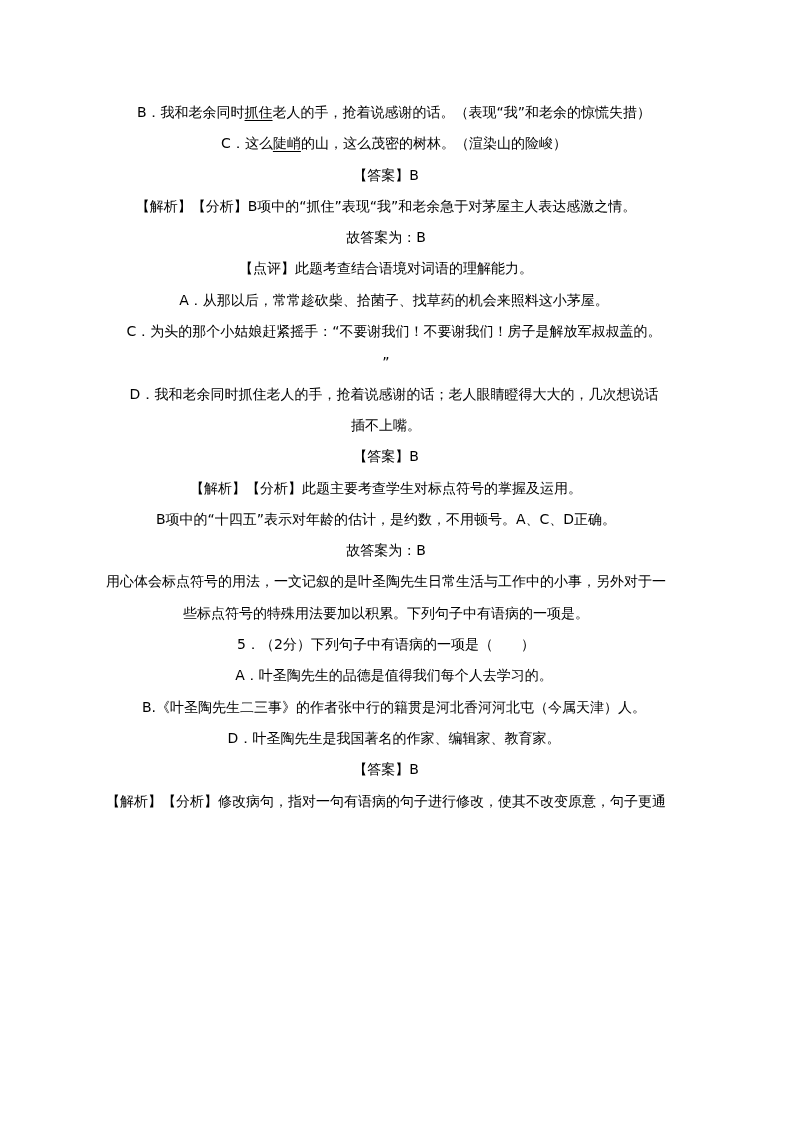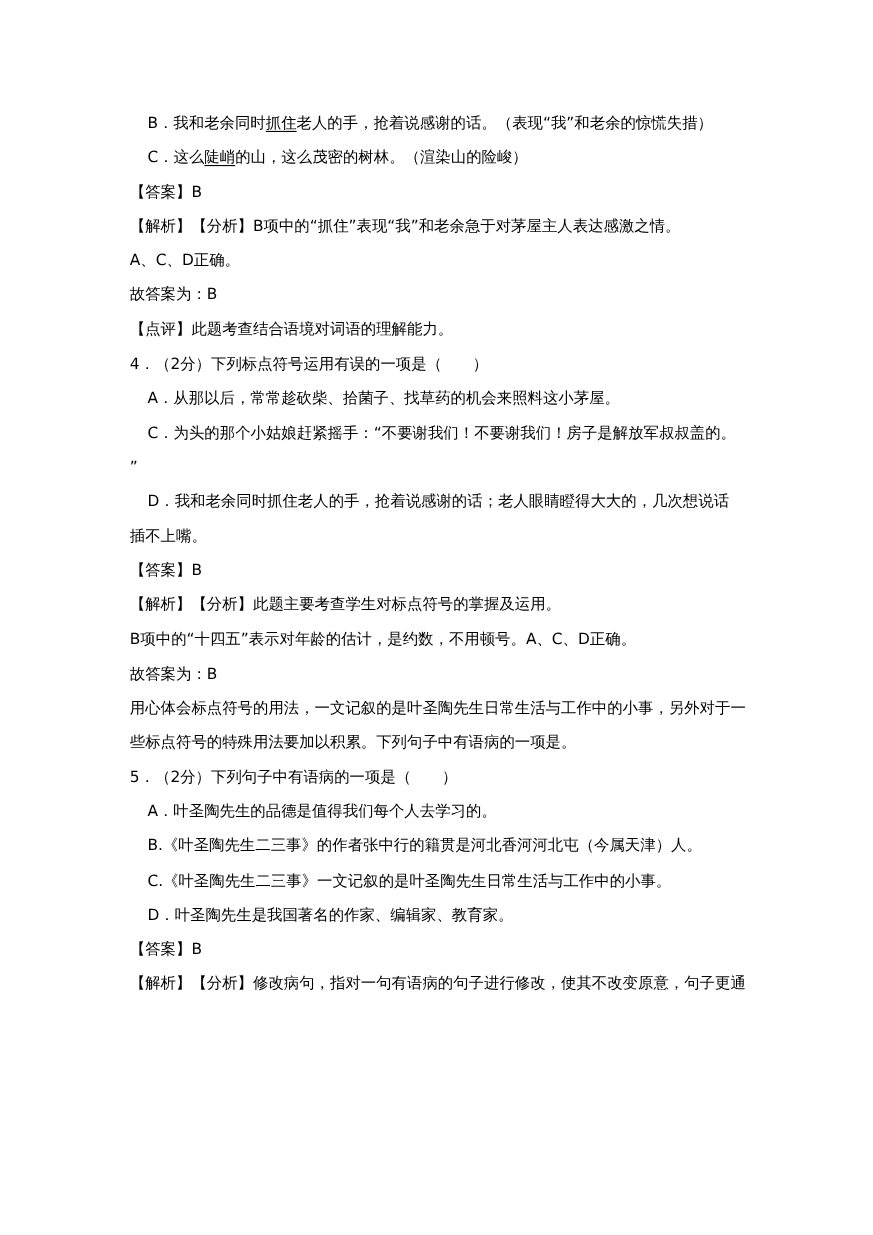--- a/index.html
+++ b/index.html
@@ -1,49 +1,46 @@
 <!DOCTYPE html>
 <html><head>
   <meta charset="utf-8">
   <style>
     html, body { margin: 0; padding: 0; background: #ffffff; }
     body { width: 794px; height: 1123px; position: relative; overflow: hidden;
       font-family: "DejaVu Sans", "Liberation Sans", sans-serif; color: #000; }
-    .page { position: absolute; left: 118px; top: 97px; width: 560px; }
+    .page { position: absolute; left: 106px; top: 97px; width: 560px; text-align: center; }
     .line { height: 31.3px; line-height: 31.3px; font-size: 14px; white-space: nowrap; letter-spacing: 0px; }
     .indent { padding-left: 16px; }
     .u { text-decoration: underline; text-underline-offset: 3px; }
   </style>
 </head>
 <body>
 
 <div class="page">
 
   <div class="line indent"><span>B．我和老余同时</span><span class="u">抓住</span><span>老人的手，抢着说感谢的话。（表现“我”和老余的惊慌失措）</span></div>
   <div class="line indent"><span>C．这么</span><span class="u">陡峭</span><span>的山，这么茂密的树林。（渲染山的险峻）</span></div>
   <div class="line">【答案】B</div>
   <div class="line">【解析】【分析】B项中的“抓住”表现“我”和老余急于对茅屋主人表达感激之情。</div>
-  <div class="line">A、C、D正确。</div>
   <div class="line">故答案为：B</div>
   <div class="line">【点评】此题考查结合语境对词语的理解能力。</div>
 
-  <div class="line">4．（2分）下列标点符号运用有误的一项是（　　）</div>
   <div class="line indent">A．从那以后，常常趁砍柴、拾菌子、找草药的机会来照料这小茅屋。</div>
   <div class="line indent">C．为头的那个小姑娘赶紧摇手：“不要谢我们！不要谢我们！房子是解放军叔叔盖的。</div>
   <div class="line">”</div>
   <div class="line indent">D．我和老余同时抓住老人的手，抢着说感谢的话；老人眼睛瞪得大大的，几次想说话</div>
   <div class="line">插不上嘴。</div>
   <div class="line">【答案】B</div>
   <div class="line">【解析】【分析】此题主要考查学生对标点符号的掌握及运用。</div>
   <div class="line">B项中的“十四五”表示对年龄的估计，是约数，不用顿号。A、C、D正确。</div>
   <div class="line">故答案为：B</div>
   <div class="line">用心体会标点符号的用法，一文记叙的是叶圣陶先生日常生活与工作中的小事，另外对于一</div>
   <div class="line">些标点符号的特殊用法要加以积累。下列句子中有语病的一项是。</div>
 
   <div class="line">5．（2分）下列句子中有语病的一项是（　　）</div>
   <div class="line indent">A．叶圣陶先生的品德是值得我们每个人去学习的。</div>
   <div class="line indent">B.《叶圣陶先生二三事》的作者张中行的籍贯是河北香河河北屯（今属天津）人。</div>
-  <div class="line indent">C.《叶圣陶先生二三事》一文记叙的是叶圣陶先生日常生活与工作中的小事。</div>
   <div class="line indent">D．叶圣陶先生是我国著名的作家、编辑家、教育家。</div>
   <div class="line">【答案】B</div>
   <div class="line">【解析】【分析】修改病句，指对一句有语病的句子进行修改，使其不改变原意，句子更通</div>
 
 </div>
 
 </body></html>

